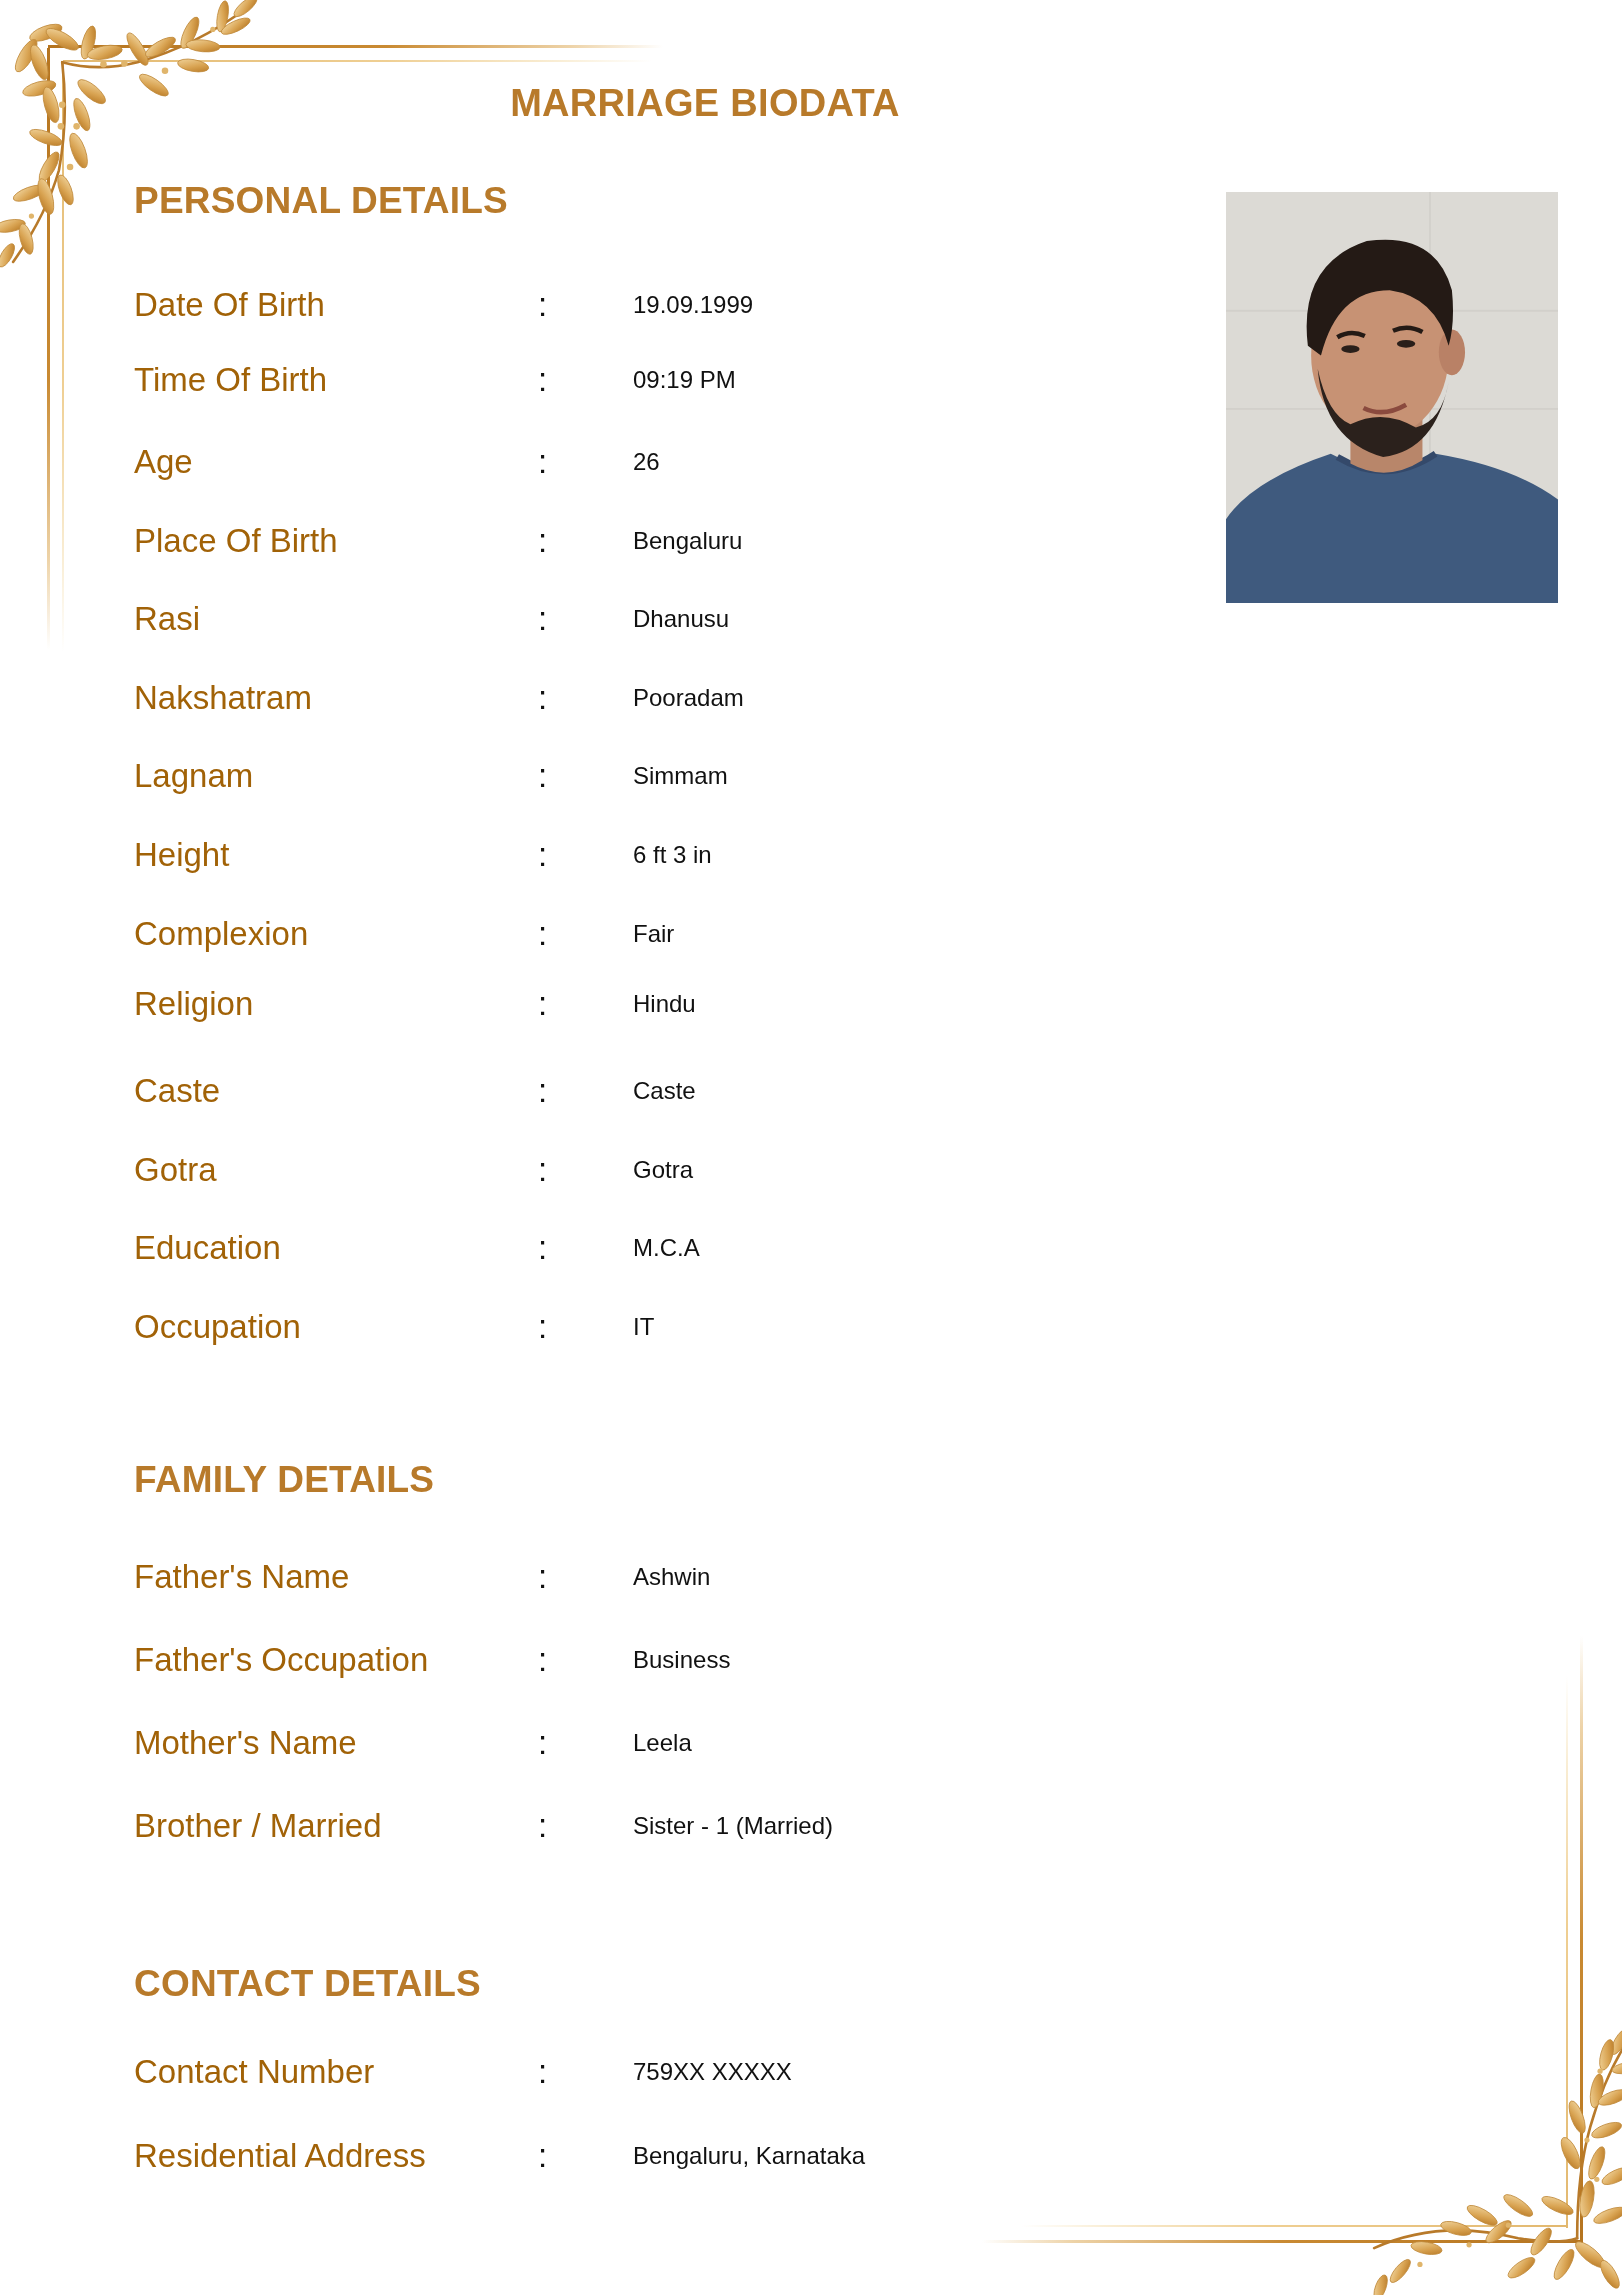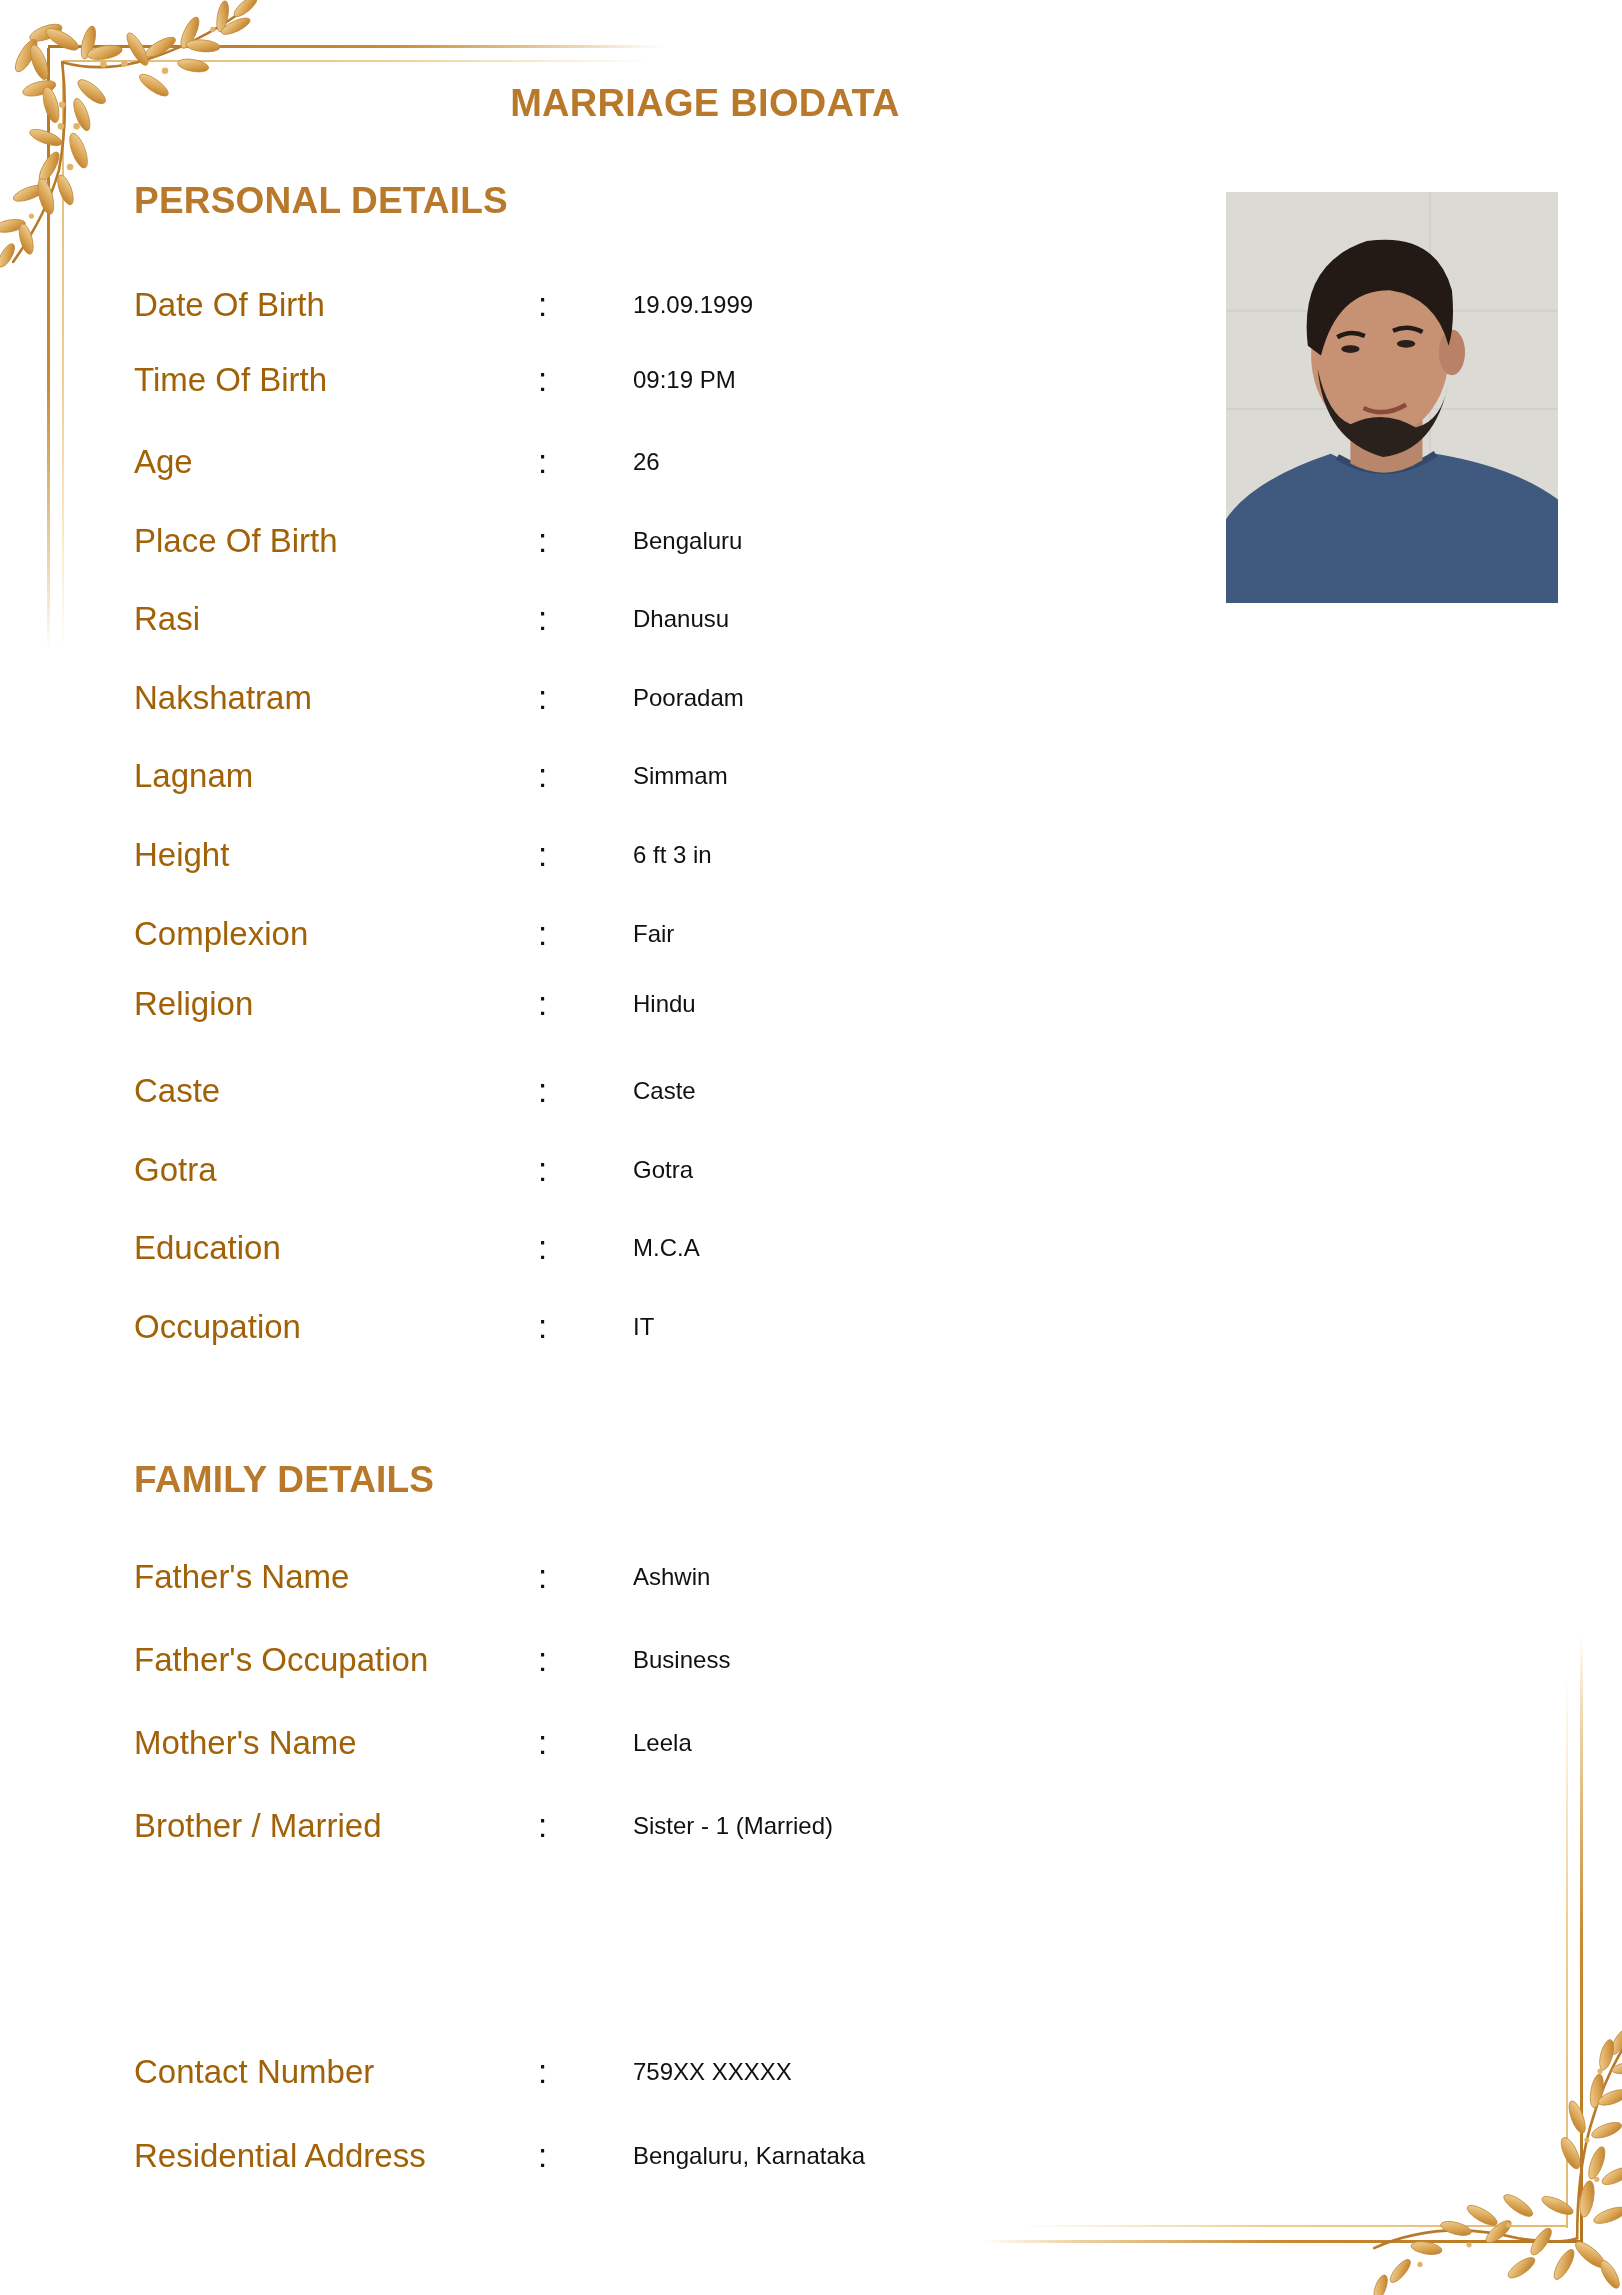--- a/index.html
+++ b/index.html
@@ -158,20 +158,21 @@
         <circle cx="90" cy="370" r="4"></circle>
     </g>
   </svg>
 
   <div class="title">
     <span>MARRIAGE BIODATA</span>
   </div>
 
   <div class="section-title" style="top:179px">PERSONAL DETAILS</div>
   <div class="section-title" style="top:1458px">FAMILY DETAILS</div>
+  <div class="section-title" style="top:1962px">CONTACT DETAILS</div>
 
   <div id="rows-personal">
       <div class="row" style="top: 283px;">
         <span class="lbl">Date Of Birth</span>
         <span class="colon">:</span>
         <span class="val">19.09.1999</span>
       </div>
       <div class="row" style="top: 358px;">
         <span class="lbl">Time Of Birth</span>
         <span class="colon">:</span>

